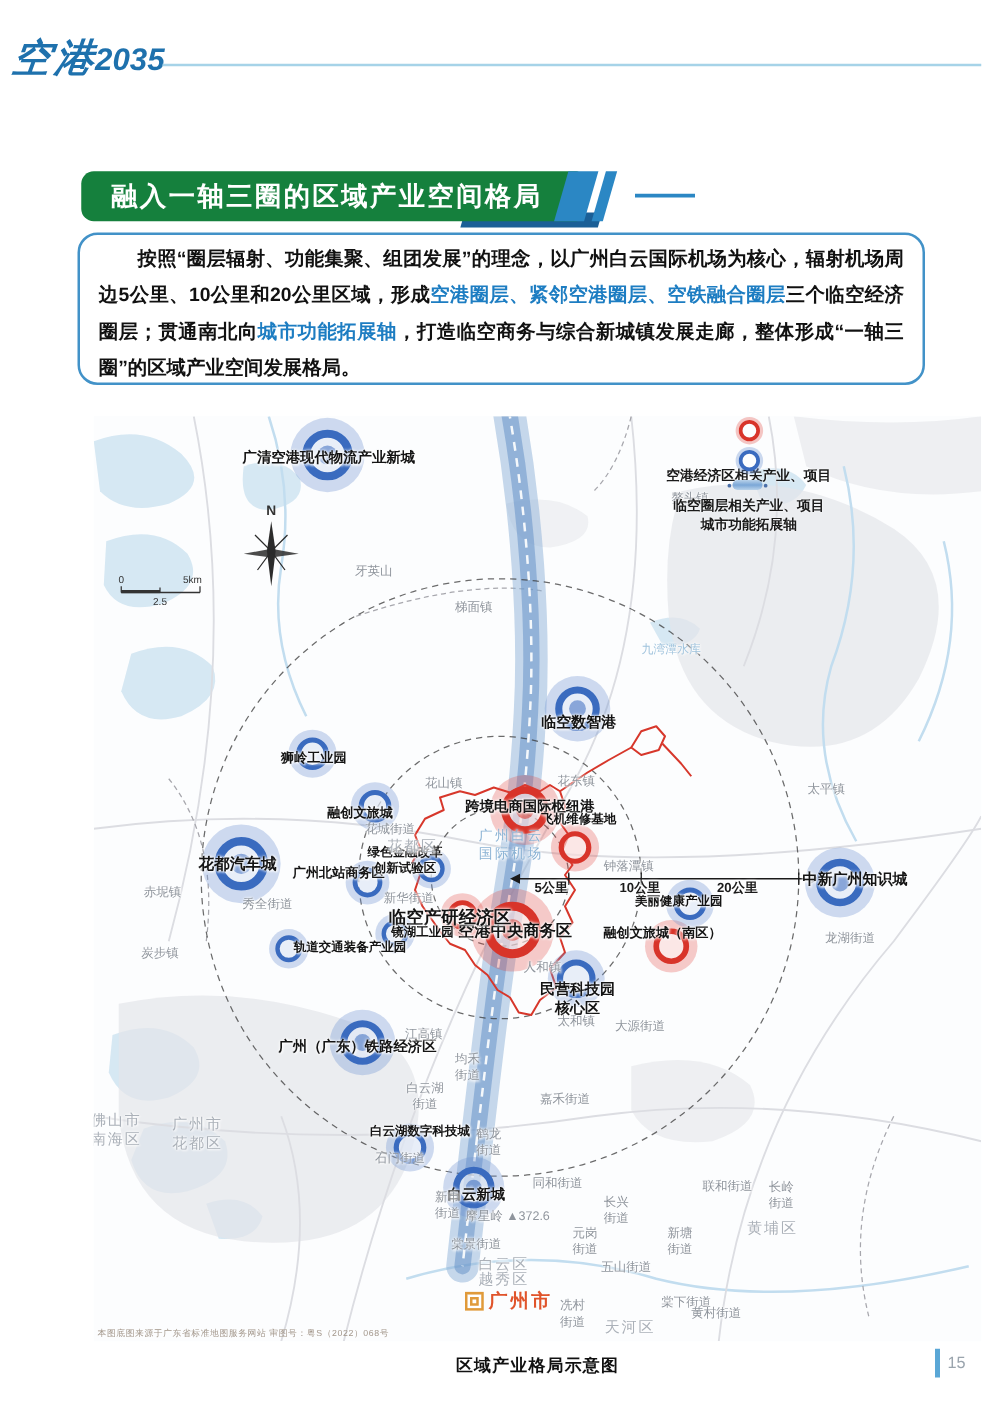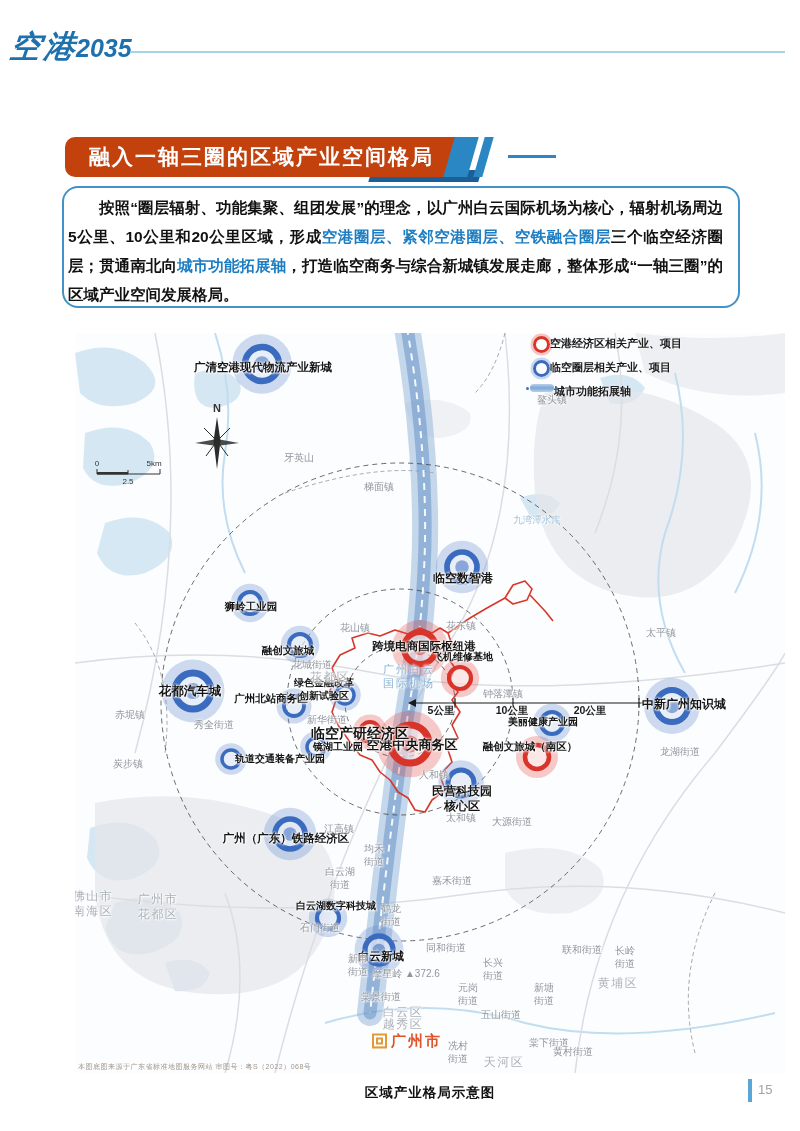--- a/index.html
+++ b/index.html
@@ -6,32 +6,32 @@
   #page{position:relative;width:800px;height:1131px;background:#fff;overflow:hidden;
         font-family:"Liberation Sans","DejaVu Sans",sans-serif;}
   
   .logo-cn{position:absolute;left:10px;top:26px;font-size:31px;font-weight:900;font-style:italic;
            color:#1e71ad;letter-spacing:3px;transform:skewX(-6deg);}
   .logo-year{position:absolute;left:76px;top:34px;font-size:25px;font-weight:900;font-style:italic;color:#1e71ad;}
   .header-line{position:absolute;left:130px;top:51px;width:655px;height:2px;background:#a6d3e8;}
   
   .page-title{position:absolute;left:68px;top:90px;font-size:26px;font-weight:900;color:#2b8ac0;letter-spacing:2px;}
   .banner-wrap{position:absolute;left:65px;top:137px;height:40px;}
-  .banner{position:relative;height:40px;background:#c2410c;border-radius:10px 3px 3px 10px;
+  .banner{position:relative;height:40px;background:#15803d;border-radius:10px 3px 3px 10px;
           display:flex;align-items:center;padding:0 30px 0 24px;z-index:2;}
   .banner::after{content:"";position:absolute;right:-9px;top:0;height:100%;width:24px;background:#2b87c4;
           transform:skewX(-16deg);z-index:-1;}
   .banner-text{font-size:21px;font-weight:800;color:#fff;letter-spacing:2px;white-space:nowrap;}
   .banner-accent{position:absolute;right:-24px;top:0;width:9px;height:40px;background:#2b87c4;transform:skewX(-16deg);}
   .banner-shadow{position:absolute;right:-16px;bottom:-5px;width:110px;height:12px;background:#1b5f96;
           transform:skewX(-16deg);z-index:0;}
   .banner-line{position:absolute;right:-92px;top:18px;width:48px;height:3px;background:#2b87c4;}
   
   .intro-box{position:absolute;left:62px;top:186px;width:678px;height:122px;border:2px solid #4292c8;
-          border-radius:16px;box-sizing:border-box;padding:5px 15px 0 4px;}
+          border-radius:16px;box-sizing:border-box;padding:5px 15px 0 15px;}
   .intro-box p{margin:0;font-size:15.5px;line-height:29px;color:#111;text-align:justify;text-indent:2em;
           font-weight:600;}
   .intro-box .hl{color:#1d7dc2;font-weight:800;}
   
   #map{position:absolute;left:75px;top:333px;width:710px;height:740px;overflow:hidden;background:#fcfdfe;}
   #map svg{position:absolute;left:0;top:0;}
   #map-labels{position:absolute;left:0;top:0;width:710px;height:740px;}
   .place,.proj-label,.dist-label{position:absolute;transform:translate(-50%,-50%);white-space:pre-line;
           text-align:center;line-height:1.25;pointer-events:none;
           text-shadow:0 0 2px #fff,0 0 3px #fff,1px 1px 2px #fff;}
@@ -40,21 +40,21 @@
   .kind-water{font-size:9.5px;color:#9fc3dd;}
   .kind-airport{font-size:11px;color:#8ab2d4;letter-spacing:2px;}
   .proj-label{font-weight:800;color:#141414;}
   .dist-label{font-size:10.5px;color:#1a1a1a;font-weight:600;}
   .city-label{position:absolute;transform:translate(-50%,-50%);display:flex;align-items:center;gap:4px;
           color:#e0542b;font-weight:800;font-size:15px;letter-spacing:2px;text-shadow:0 0 2px #fff;}
   .city-icon{display:inline-block;width:11px;height:11px;border:2px solid #e09a3a;background:#fff;
           box-shadow:inset 0 0 0 2px #fff,inset 0 0 0 4px #e09a3a;}
   
   .legend{position:absolute;left:458px;top:3px;display:flex;flex-direction:column;gap:5px;}
-  .legend-row{display:flex;gap:0;height:19px;}
+  .legend-row{display:flex;align-items:center;gap:20px;height:19px;flex-direction:column;}
   .legend-ring{width:11px;height:11px;border-radius:50%;flex:0 0 auto;}
   .legend-ring.red{border:3.5px solid #d8342a;box-shadow:0 0 0 2.5px rgba(225,70,60,.3);}
   .legend-ring.blue{border:3.5px solid #3a6bbf;box-shadow:0 0 0 2.5px rgba(110,145,210,.35);}
   .legend-axis{width:24px;height:8px;border-radius:4px;flex:0 0 auto;margin-left:-3px;
           background:linear-gradient(#b9d2ea,#7ba7d7 50%,#b9d2ea);position:relative;}
   .legend-axis::before,.legend-axis::after{content:"";position:absolute;top:2.5px;width:3px;height:3px;
           border-radius:50%;background:#4a6fa8;}
   .legend-axis::before{left:-4px;} .legend-axis::after{right:-4px;}
   .legend-label{font-size:11px;font-weight:800;color:#1a1a1a;text-shadow:0 0 2px #fff;white-space:nowrap;}
   

